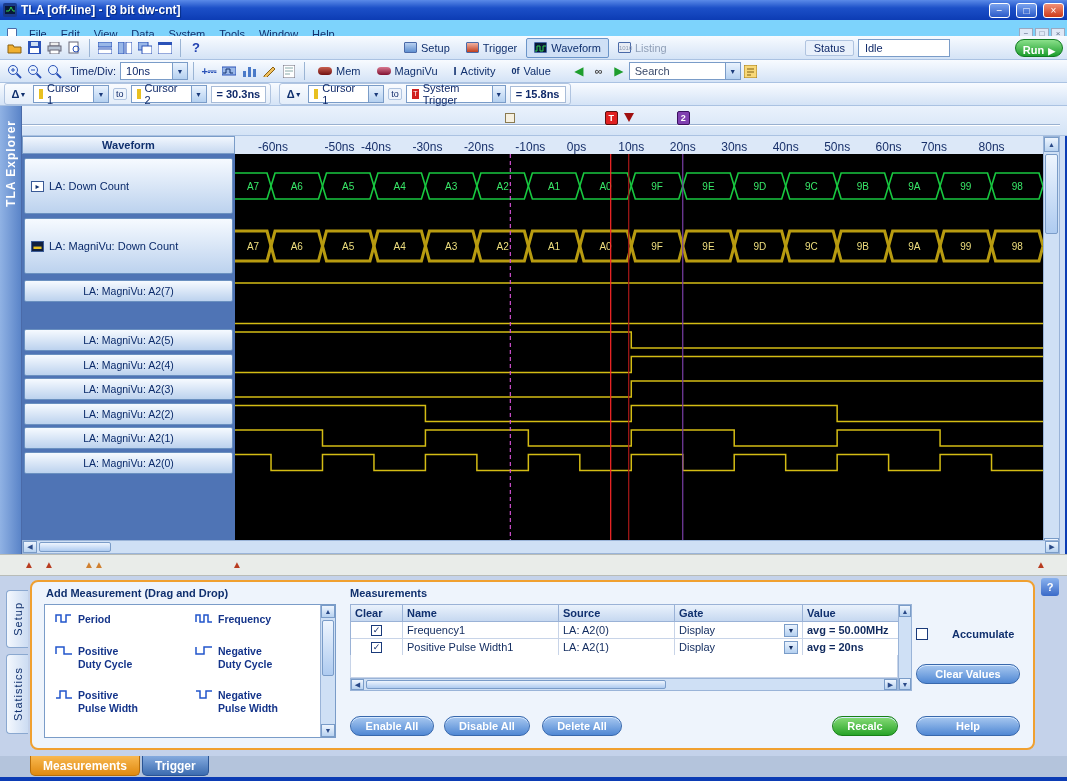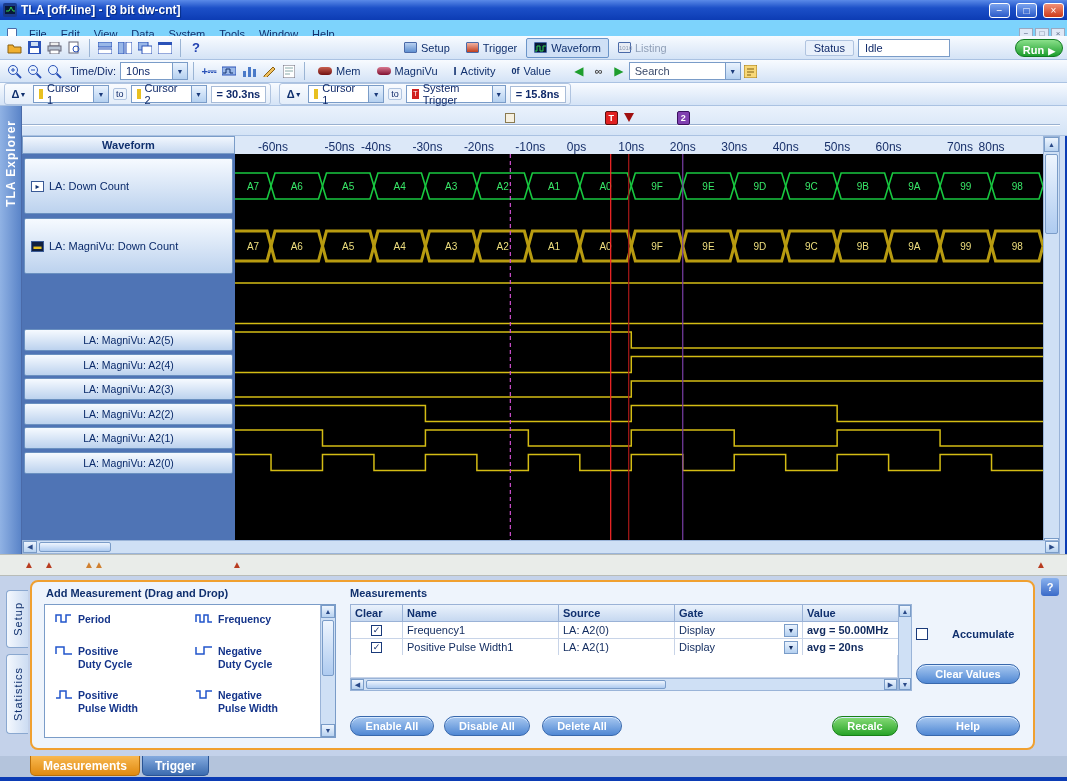--- a/index.html
+++ b/index.html
@@ -327,32 +327,35 @@
       <span class="tick" style="left: 177.42px;">-30ns</span>
       <span class="tick" style="left: 228.885px;">-20ns</span>
       <span class="tick" style="left: 280.35px;">-10ns</span>
       <span class="tick" style="left: 331.815px;">0ps</span>
       <span class="tick" style="left: 383.28px;">10ns</span>
       <span class="tick" style="left: 434.745px;">20ns</span>
       <span class="tick" style="left: 486.21px;">30ns</span>
       <span class="tick" style="left: 537.675px;">40ns</span>
       <span class="tick" style="left: 589.14px;">50ns</span>
       <span class="tick" style="left: 640.605px;">60ns</span>
-      <span class="tick" style="left: 712px; text-align: center;">70ns</span>
+      <span class="tick" style="left: 686px; text-align: center;">70ns</span>
       <span class="tick" style="left: 743.535px;">80ns</span>
     </div>
 
   <div id="labels-col">
     <div class="wlabel" style="top:4px;height:56px">
         <span class="busico">▸</span>
         <span>LA: Down Count</span>
       </div>
     <div class="wlabel" style="top:64px;height:56px">
         <span class="busico" style="background:#102040;color:#e8c020">▬</span>
         <span>LA: MagniVu: Down Count</span>
+      </div>
+    <div class="wlabel bit" style="top:126px;height:22px">
+        <span>LA: MagniVu: A2(7)</span>
       </div>
     <div class="wlabel bit" style="top:175px;height:22px">
         <span>LA: MagniVu: A2(5)</span>
       </div>
     <div class="wlabel bit" style="top:199.5px;height:22px">
         <span>LA: MagniVu: A2(4)</span>
       </div>
     <div class="wlabel bit" style="top:224px;height:22px">
         <span>LA: MagniVu: A2(3)</span>
       </div>

